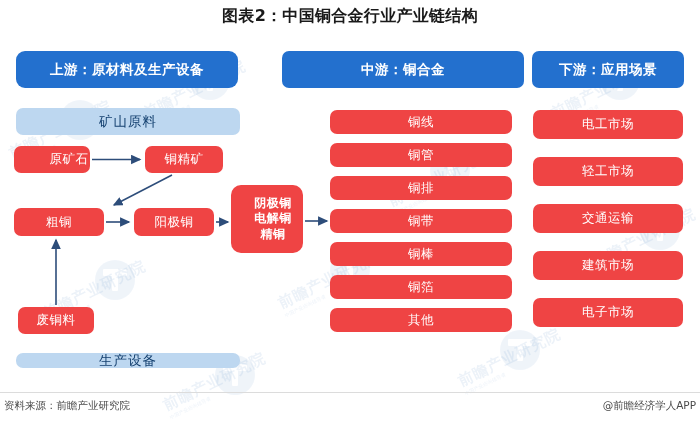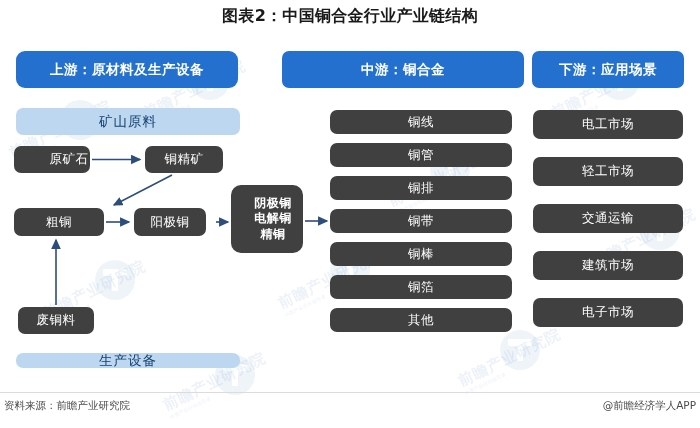--- a/index.html
+++ b/index.html
@@ -67,21 +67,21 @@
     background:#bdd7f0;
     border-radius:7px;
     color:#14406f;
     font-size:13.5px;
     display:flex;align-items:center;justify-content:center;
     letter-spacing:1px;
     box-sizing:border-box;
   }
   .node{
     position:absolute;
-    background:#404040;
+    background:#ef4444;
     border-radius:7px;
     color:#ffffff;
     font-size:12.5px;
     display:flex;align-items:center;justify-content:center;
     box-sizing:border-box;
     letter-spacing:0.5px;
     text-align:right;
   }
   .node.big{
     border-radius:10px;
@@ -156,21 +156,21 @@
   <div class="hdr" style="left:16px;top:51px;width:222px;height:37px;border-radius:9px;">上游：原材料及生产设备</div>
   <div class="hdr" style="left:282px;top:51px;width:242px;height:37px;">中游：铜合金</div>
   <div class="hdr" style="left:532px;top:51px;width:152px;height:37px;">下游：应用场景</div>
 
   <div class="band" style="left:16px;top:108px;width:224px;height:27px;">矿山原料</div>
 
   <div class="node" style="left:14px;top:146px;width:76px;height:27px;padding-left:34px;">原矿石</div>
   <div class="node" style="left:145px;top:146px;width:78px;height:27px;">铜精矿</div>
 
   <div class="node" style="left:14px;top:208px;width:90px;height:28px;">粗铜</div>
-  <div class="node" style="left:134px;top:208px;width:72px;height:28px;">阳极铜</div>
+  <div class="node" style="left:134px;top:208px;width:80px;height:28px;">阳极铜</div>
 
   <div class="node" style="left:18px;top:307px;width:76px;height:27px;">废铜料</div>
 
   <div class="band" style="left:16px;top:353px;width:224px;height:15px;">生产设备</div>
 
   <div class="node big" style="left:231px;top:185px;width:72px;height:68px;padding-left:12px;">
     <span>阴极铜</span>
     <span>电解铜</span>
     <span>精铜</span>
   </div>

